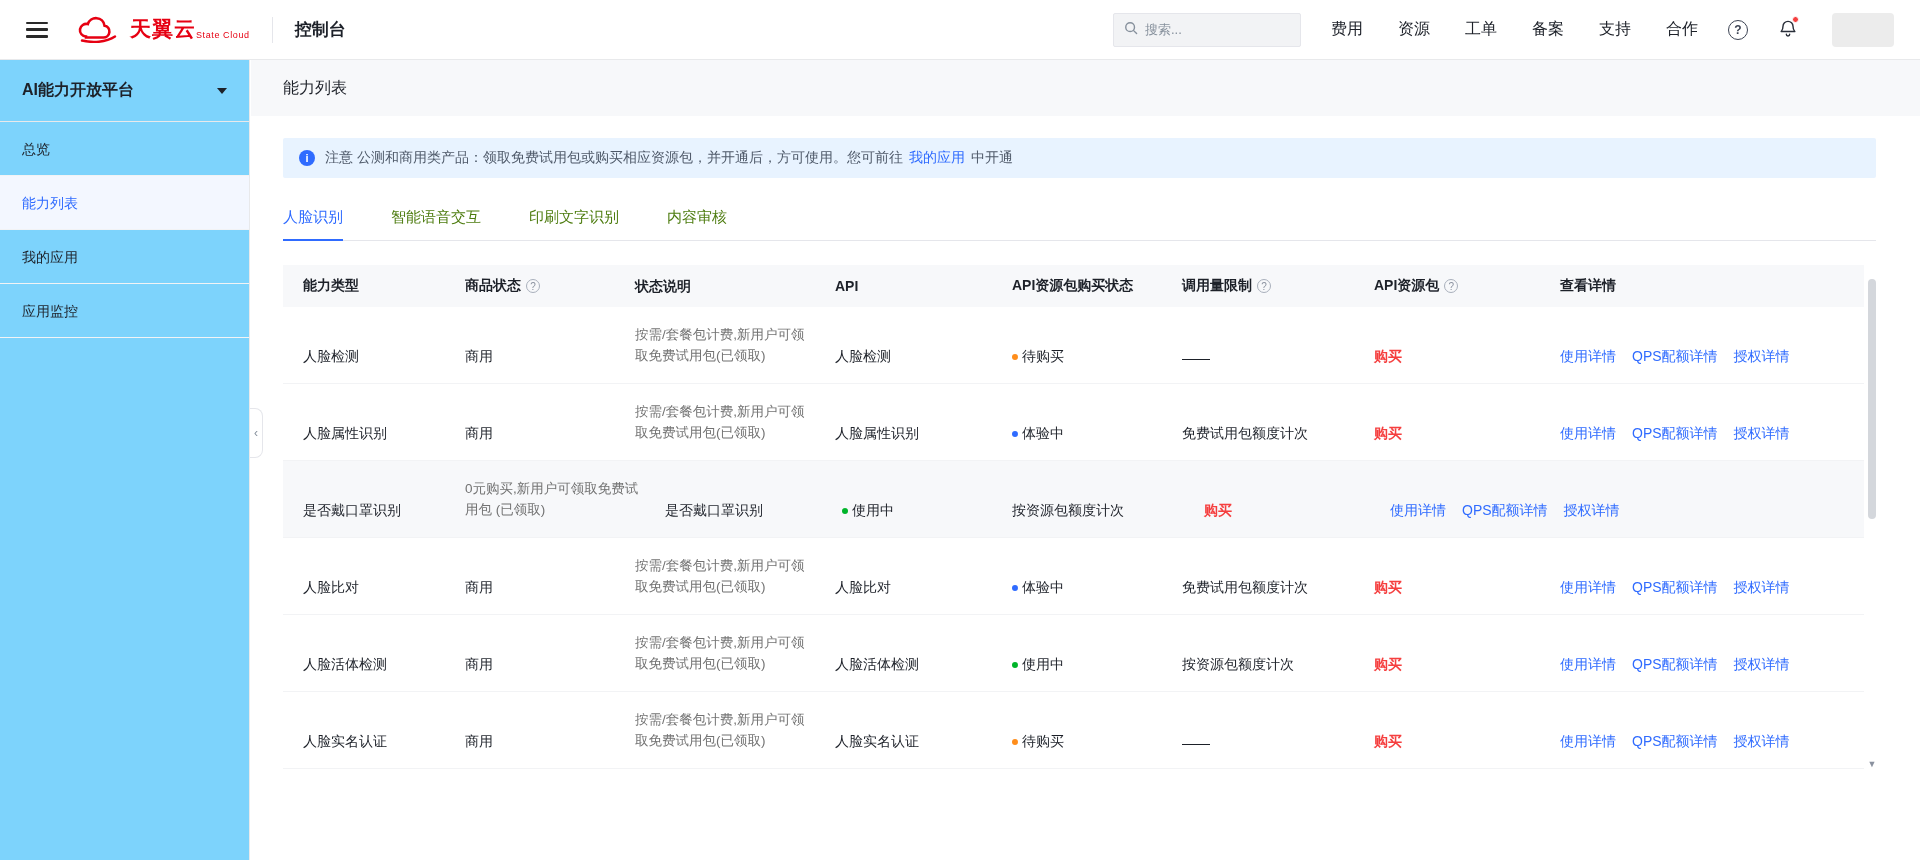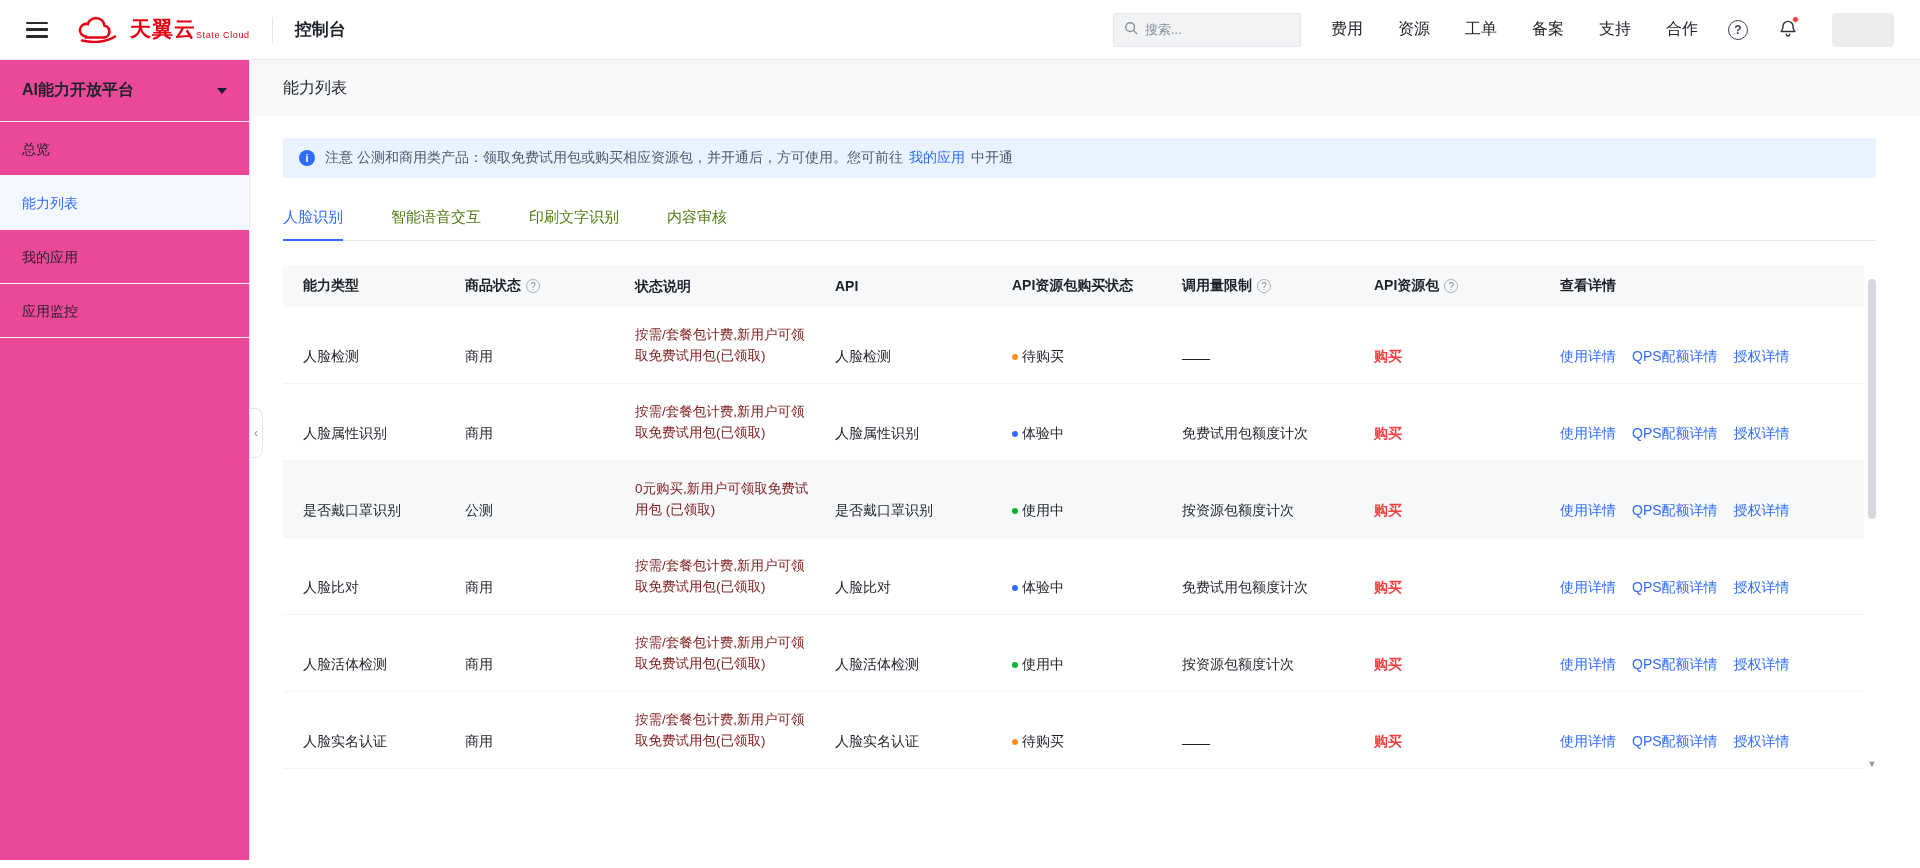--- a/index.html
+++ b/index.html
@@ -22,21 +22,21 @@
   .search input{border:none;outline:none;background:transparent;font-size:13px;width:100%;color:#333;font-family:inherit}
   .search input::placeholder{color:#86909c}
   .nav{display:flex;align-items:center;margin-left:30px;gap:35px;font-size:16px;color:#1d2129}
   .nav span{cursor:pointer;white-space:nowrap}
   .icon-btn{margin-left:30px;position:relative;cursor:pointer;display:flex;align-items:center}
   .help-circle{width:20px;height:20px;border:1.6px solid #3c4353;border-radius:50%;display:flex;align-items:center;justify-content:center;font-size:12px;color:#3c4353;font-weight:700}
   .bell-dot{position:absolute;top:-2px;right:-1px;width:7px;height:7px;background:#f53f3f;border-radius:50%;border:1px solid #fff}
   .avatar{margin-left:34px;width:62px;height:34px;background:#ececec;border-radius:4px;cursor:pointer}
 
   
-  .sidebar{position:absolute;top:60px;left:0;bottom:8px;width:250px;background:#ec4899;border-right:1px solid #e8e9eb;z-index:3}
+  .sidebar{position:absolute;top:60px;left:0;bottom:8px;width:250px;background:#7dd3fc;border-right:1px solid #e8e9eb;z-index:3}
   .sidebar-head{height:62px;display:flex;align-items:center;justify-content:space-between;padding:0 22px;border-bottom:1px solid #e8e9eb;cursor:pointer}
   .sidebar-title{font-size:16px;font-weight:700}
   .caret-down{width:0;height:0;border-left:5px solid transparent;border-right:5px solid transparent;border-top:6px solid #1d2129}
   .menu-item{height:54px;line-height:54px;padding-left:22px;font-size:14px;color:#1d2129;border-bottom:1px solid #f2f3f5;cursor:pointer}
   .menu-item.active{color:#2f6bff;background:#f3f7ff}
   .collapse-handle{position:absolute;top:408px;left:250px;width:13px;height:50px;background:#fff;border:1px solid #e5e6eb;border-left:none;border-radius:0 8px 8px 0;display:flex;align-items:center;justify-content:center;color:#86909c;font-size:12px;cursor:pointer;z-index:4}
 
   
   .main{position:absolute;top:60px;left:251px;right:0;bottom:0;background:#fff;overflow:hidden}
   .title-strip{height:56px;background:#f7f8fa;display:flex;align-items:center;padding:0 32px;font-size:16px;color:#1d2129}
@@ -52,21 +52,21 @@
 
   
   .table-wrap{margin-top:24px;position:relative;padding-right:12px}
   .thead{display:flex;background:#f7f8fa;height:42px;align-items:center;font-weight:700;font-size:14px}
   .thead .c{padding-top:0;padding-bottom:0;display:flex;align-items:center;gap:5px}
   .trow{display:flex;align-items:flex-end;border-bottom:1px solid #f2f3f5;font-size:14px}
   .trow.shaded{background:#f7f8fa}
   .c{padding:17px 12px}
   .c1{width:170px;padding-left:20px}
   .c2{width:170px}
-  .c3{width:200px;font-size:13.5px;color:#7f1d1d;line-height:21px}
+  .c3{width:200px;font-size:13.5px;color:#737373;line-height:21px}
   .c4{width:177px}
   .c5{width:170px;display:flex;align-items:center;gap:4px}
   .c6{width:192px}
   .c7{width:186px}
   .c8{flex:1;display:flex;gap:16px;align-items:center}
   .dot{width:6px;height:6px;border-radius:50%;flex:0 0 auto}
   .buy{color:#f53f3f;cursor:pointer;font-weight:600}
   .lnk{color:#2f6bff;cursor:pointer;white-space:nowrap}
   .qmark{width:14px;height:14px;border:1px solid #a9b0bc;border-radius:50%;color:#8a919f;font-size:10px;display:inline-flex;align-items:center;justify-content:center;font-weight:400;cursor:pointer;flex:0 0 auto}
   .vscroll{position:absolute;top:0;right:0;bottom:0;width:8px}
@@ -231,21 +231,20 @@
         <div class="c c7"><a class="buy">购买</a></div>
         <div class="c c8">
           <a class="lnk">使用详情</a>
           <a class="lnk">QPS配额详情</a>
           <a class="lnk">授权详情</a>
         </div>
       </div>
 
       <div class="trow shaded">
         <div class="c c1">是否戴口罩识别</div>
-        <div class="c c2">公测</div>
         <div class="c c3">0元购买,新用户可领取免费试用包 (已领取)</div>
         <div class="c c4">是否戴口罩识别</div>
         <div class="c c5">
           <span class="dot" style="background: rgb(0, 180, 42);"></span>
           <span>使用中</span>
         </div>
         <div class="c c6">按资源包额度计次</div>
         <div class="c c7"><a class="buy">购买</a></div>
         <div class="c c8">
           <a class="lnk">使用详情</a>

